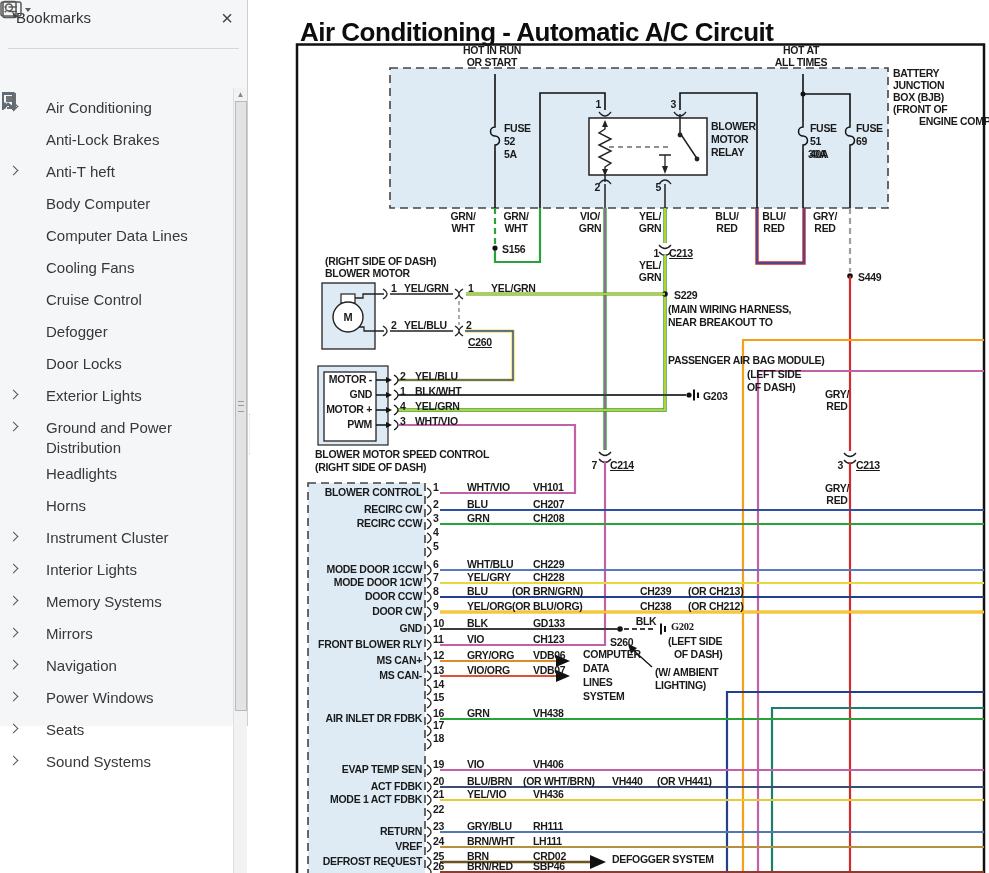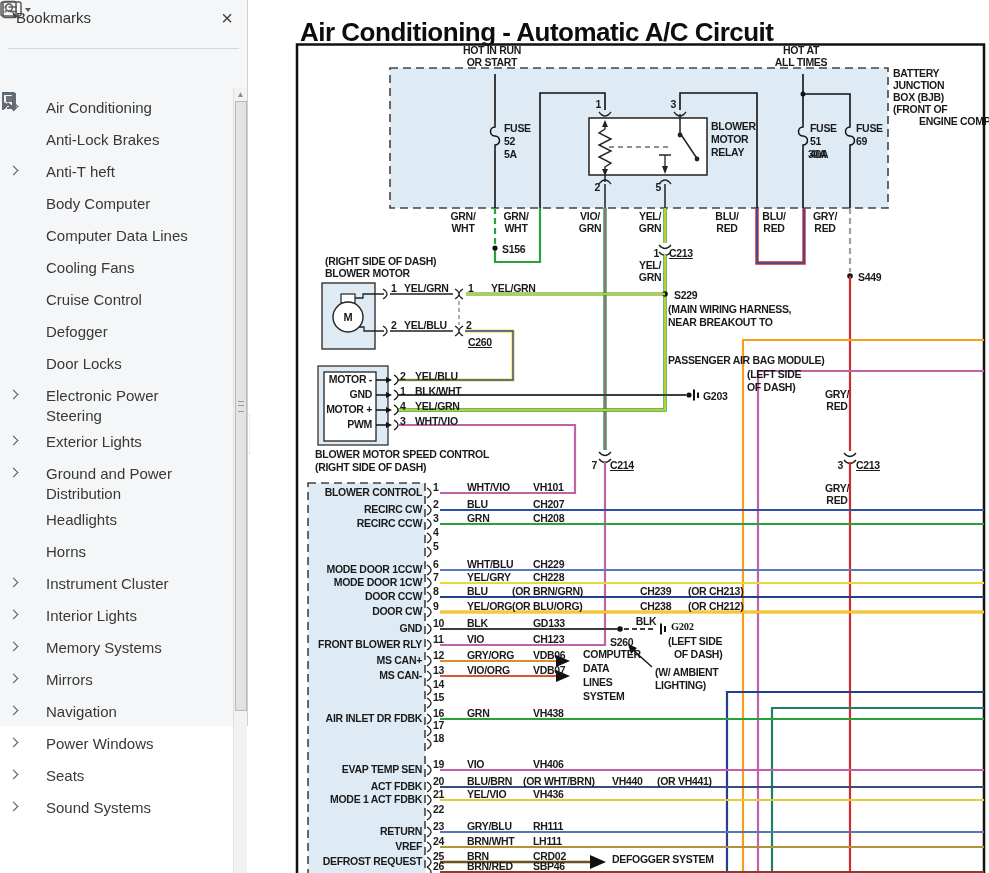--- a/index.html
+++ b/index.html
@@ -169,29 +169,20 @@
           <span class="chev"></span>
           <span class="sb-ico">
             <svg width="17" height="18" viewBox="0 0 17 18">
               <rect x="3" y="1.5" width="12" height="14.5" rx="1" fill="none" stroke="#6e6e6e" stroke-width="1.5"></rect>
               <path d="M6,5.5h6 M6,8.5h6" stroke="#6e6e6e" stroke-width="1.3"></path>
               <rect x="1" y="10" width="6" height="8" fill="#f5f6f7"></rect>
               <path d="M2,10.5 h4 v6.5 l-2,-1.8 l-2,1.8 z" fill="#6e6e6e"></path>
             </svg>
           </span>
           <span class="sb-label">Door Locks</span>
-        </div>
-        <div class="sb-item">
-          <span class="chev on"></span>
-          <span class="sb-ico">
-            <svg width="16" height="18" viewBox="0 0 16 18">
-              <path d="M3,1.5 h10 v15 l-5,-4.5 l-5,4.5 z" fill="none" stroke="#5f6b77" stroke-width="1.7"></path>
-            </svg>
-          </span>
-          <span class="sb-label">Electronic Power Steering</span>
         </div>
         <div class="sb-item">
           <span class="chev on"></span>
           <span class="sb-ico">
             <svg width="16" height="18" viewBox="0 0 16 18">
               <path d="M3,1.5 h10 v15 l-5,-4.5 l-5,4.5 z" fill="none" stroke="#5f6b77" stroke-width="1.7"></path>
             </svg>
           </span>
           <span class="sb-label">Exterior Lights</span>
         </div>

